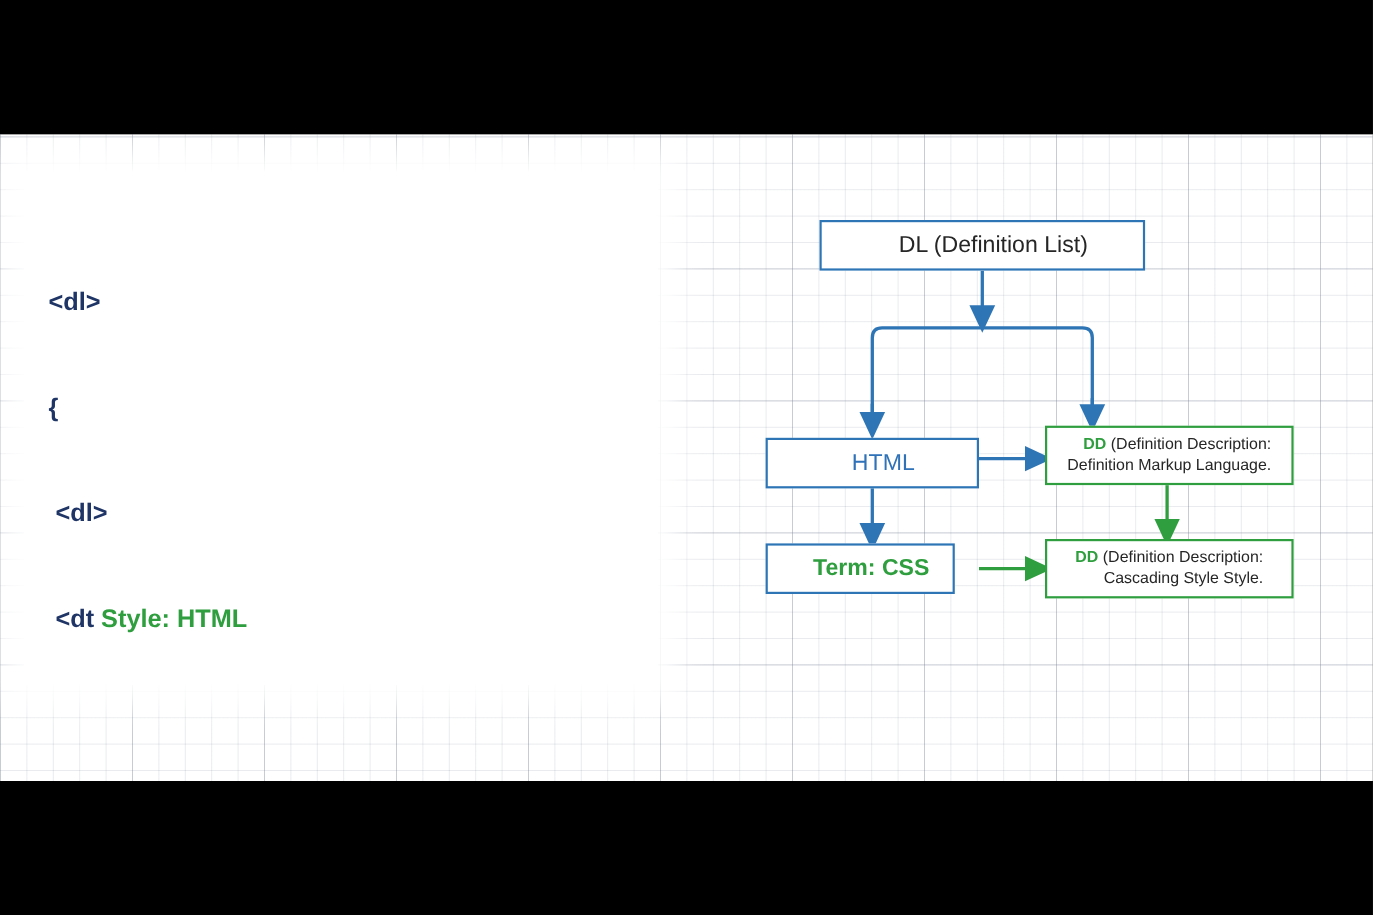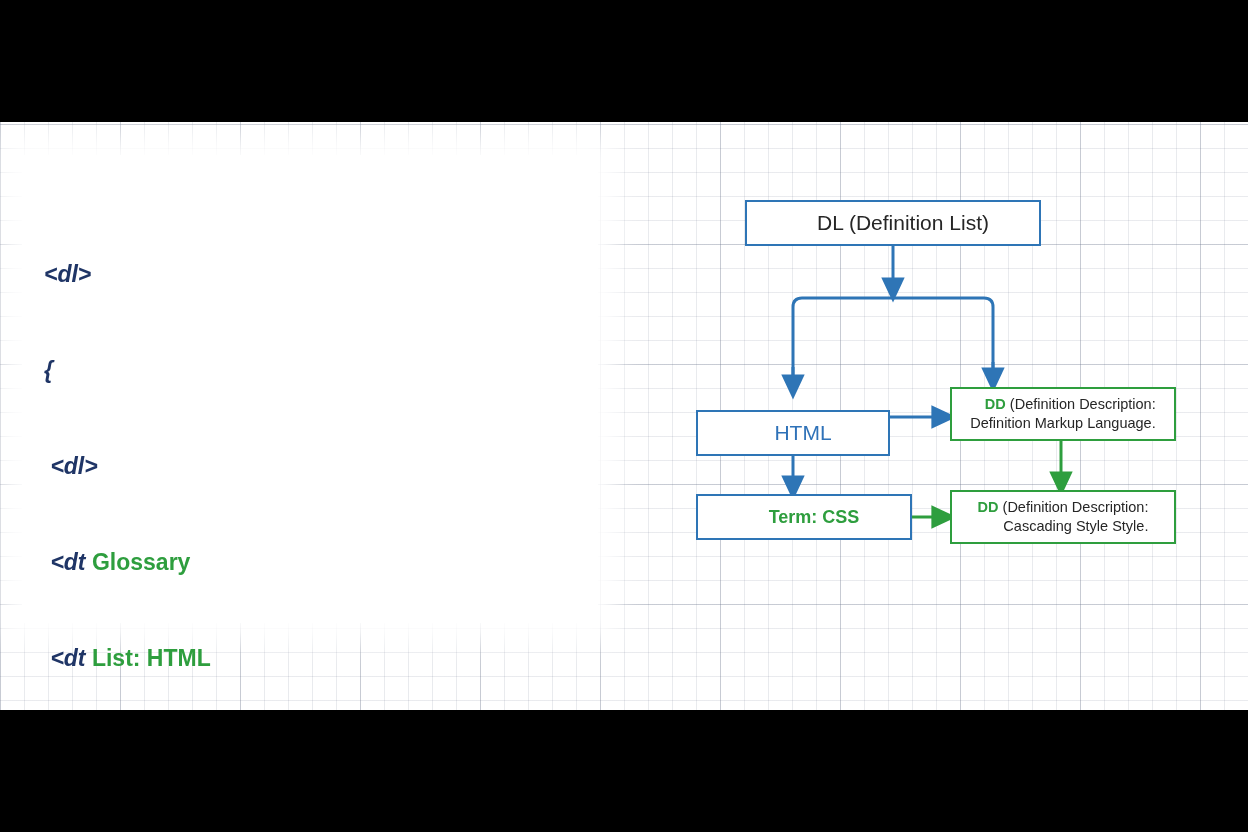--- a/index.html
+++ b/index.html
@@ -36,60 +36,59 @@
   }
 
   
   .code{
     position:absolute;left:44px;top:72px;width:560px;
     font-family:"Liberation Sans", sans-serif;
     font-size:23px;line-height:32px;color:#22356b;
     white-space:pre;
   }
   .code .ln{height:32px;}
-  .kw{color:#1f3566;font-weight:bold;font-style:italic;}
+  .kw{color:#1f3566;font-weight:bold;}
   .gr{color:#2e9e3e;font-weight:bold;}
 
   
   .diagram{position:absolute;left:0;top:0;width:1248px;height:588px;}
   .node{
     position:absolute;background:#ffffff;box-sizing:border-box;
     display:flex;align-items:center;justify-content:center;
     text-align:center;color:#262626;
   }
   .node.blue{border:2.5px solid #2e75b6;padding-left:20px;}
   .node.green{border:2.5px solid #2e9e3e;text-align:right;}
   .t-dark{color:#262626;}
   .t-blue{color:#2f72b8;}
   .t-green-b{color:#2e9e3e;font-weight:bold;}
   .dd-tag{color:#2e9e3e;font-weight:bold;}
 
   #n-dl{left:745px;top:78px;width:296px;height:46px;font-size:21px;}
-  #n-html{left:696px;top:288px;width:194px;height:46px;font-size:21px;}
-  #n-css{left:696px;top:372px;width:216px;height:46px;font-size:18px;}
+  #n-html{left:696px;top:276px;width:194px;height:46px;font-size:21px;}
+  #n-css{left:696px;top:372px;width:172px;height:46px;font-size:21px;}
   #n-dd1{left:950px;top:265px;width:226px;height:54px;font-size:14.5px;line-height:19px;padding:2px 6px;}
   #n-dd2{left:950px;top:368px;width:226px;height:54px;font-size:14.5px;line-height:19px;padding:2px 6px;}
 
   .svg-layer{position:absolute;left:0;top:0;width:1248px;height:588px;pointer-events:none;}
 </style>
 </head>
 <body>
 
 <div id="stage">
 
   <div class="canvas">
 
     <div class="code-panel"></div>
 
     <div class="code">
       <div class="ln"><span class="kw">&lt;dl&gt;</span></div>
       <div class="ln"><span class="kw">{</span></div>
       <div class="ln"><span class="kw"> &lt;dl&gt;</span></div>
-      <div class="ln"><span class="kw"> &lt;dt </span><span class="gr">Glossary</span></div>
-      <div class="ln"><span class="kw"> &lt;dt </span><span class="gr">List: HTML</span></div>
+      <div class="ln"><span class="kw"> &lt;dt </span><span class="gr">Style: HTML</span></div>
       
       
       
       
       
       
       
     </div>
 
     <div class="diagram">

